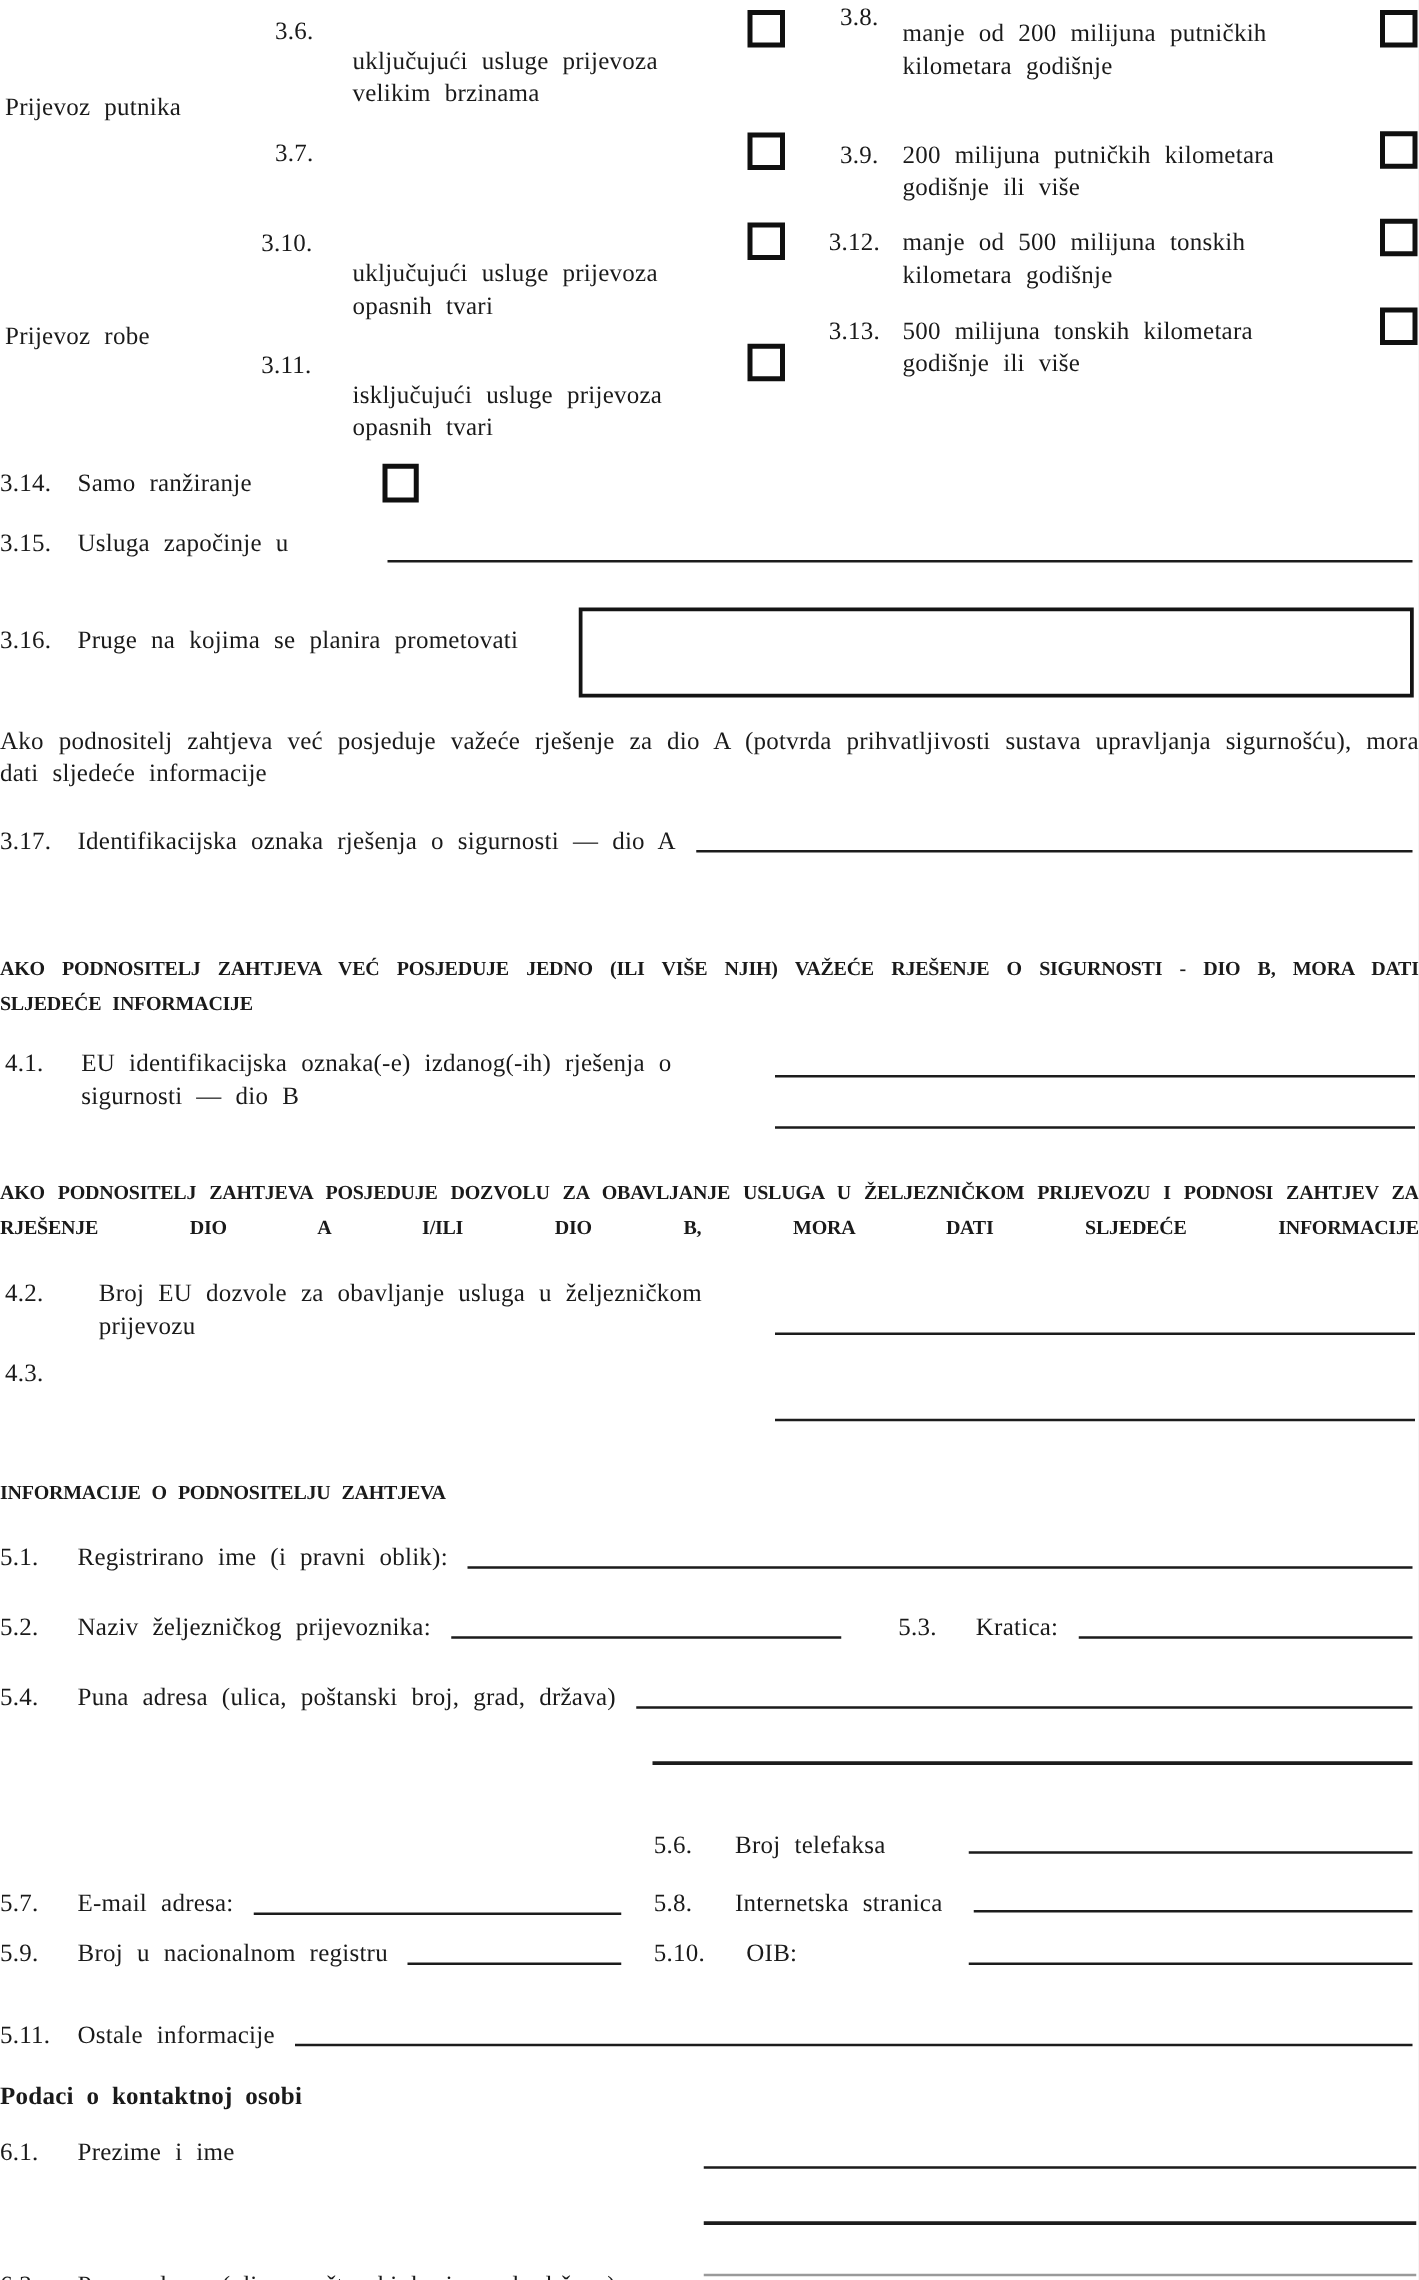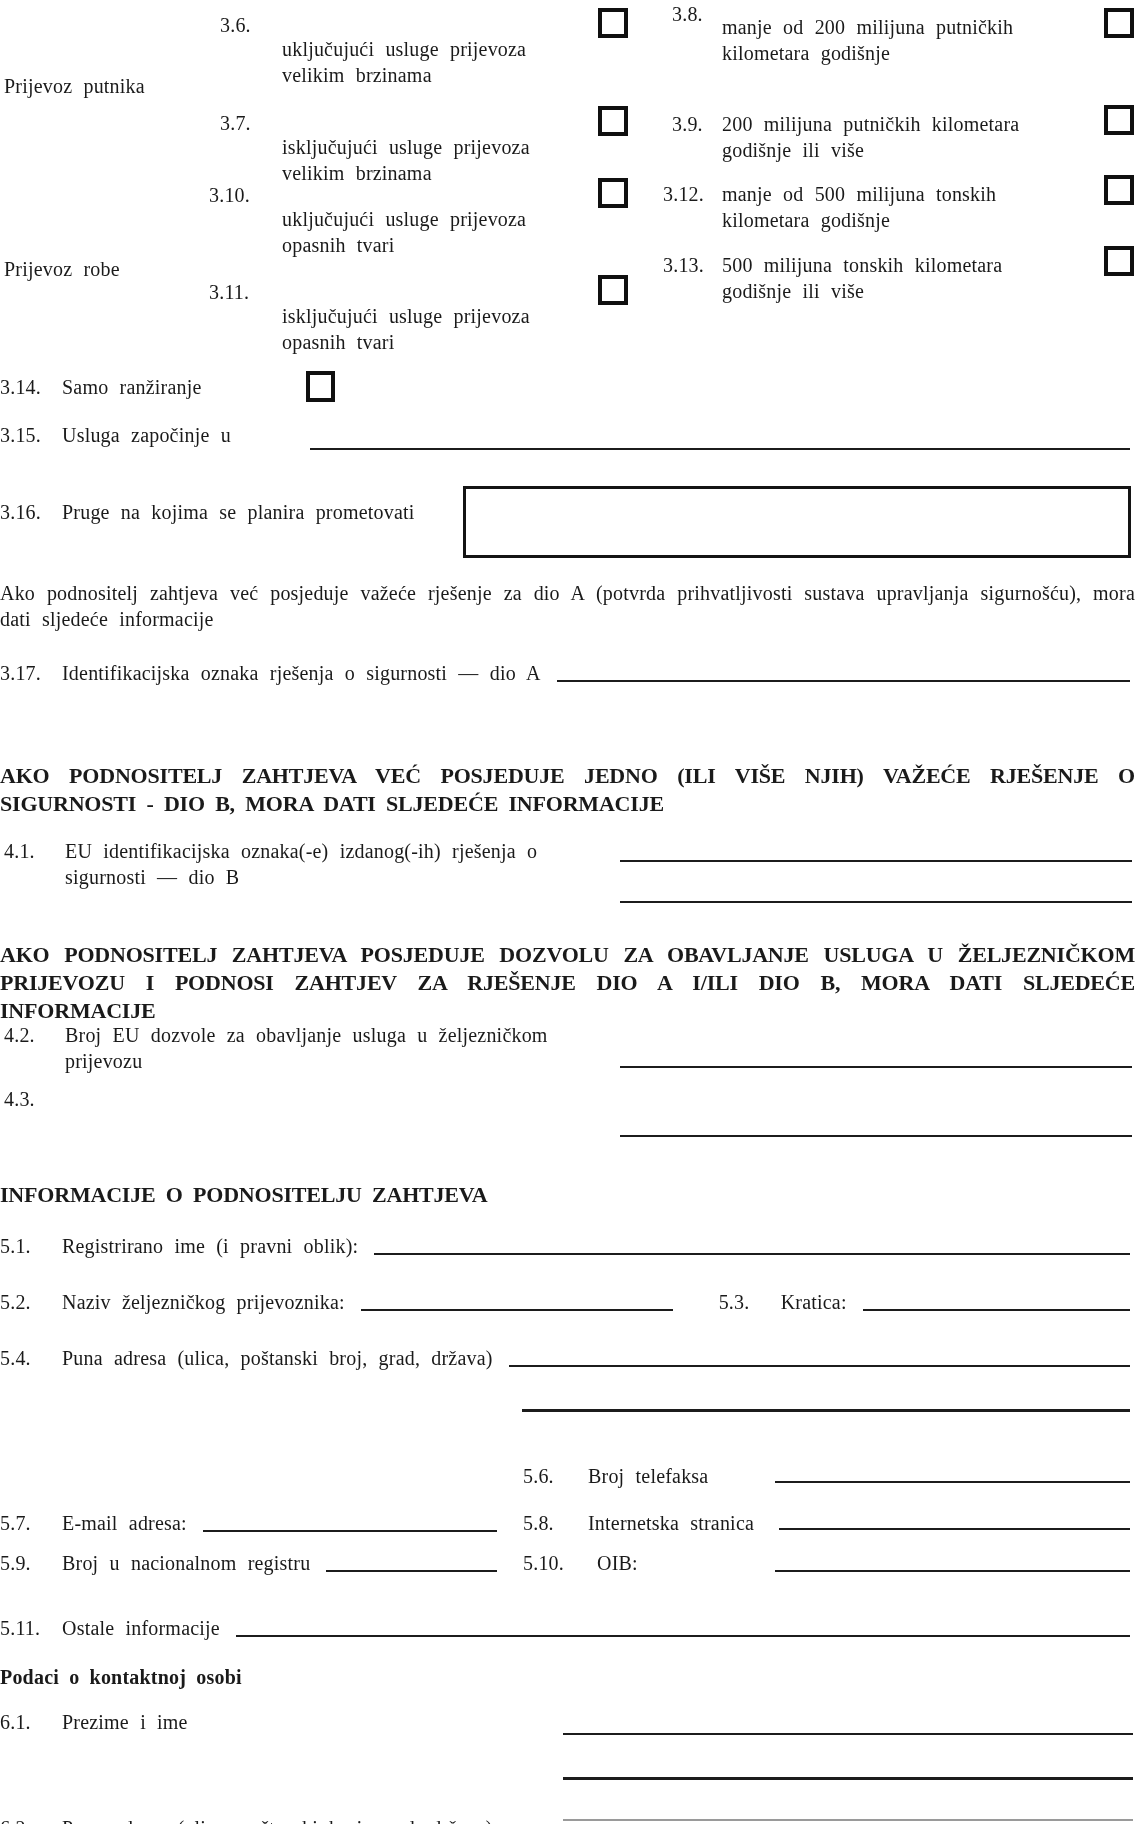--- a/index.html
+++ b/index.html
@@ -14,21 +14,21 @@
   .num{display:inline-block;min-width:62px;flex:none;}
   .numTop{position:absolute;}
   .itext{position:absolute;line-height:26px;}
   .lbl{flex:none;white-space:nowrap;}
   .cb{position:absolute;width:22px;height:22px;border:4px solid #101010;background:#fff;box-sizing:content-box;}
   .fill{flex:1;height:2px;background:#1c1c1c;align-self:flex-end;margin:0 0 4px 16px;min-width:60px;}
   .fillabs{position:absolute;height:2px;background:#1c1c1c;}
   .fill-faint{background:#9a9a9a;}
   .box{position:absolute;border:3px solid #141414;background:#fff;}
   .para{position:absolute;left:0;width:1135px;text-align:justify;}
-  .hd{position:absolute;left:0;width:1135px;font-weight:bold;font-size:22px;
+  .hd{position:absolute;left:0;width:1135px;font-weight:bold;font-size:16px;
       letter-spacing:-0.2px;word-spacing:5px;line-height:28px;text-align:justify;}
   .hd-last-just{text-align-last:justify;}
   .hd-plain{text-align:left;}
   .grp{position:absolute;white-space:nowrap;}
   .wrapL{width:305px;margin-top:24px;}
   .wrapR{width:355px;}
 </style>
 </head>
 <body>
 
@@ -39,21 +39,20 @@
 
   <span class="numTop" style="left:220px;top:12px">3.6.</span>
   <div class="itext wrapL" style="left:282px;top:12px">uključujući usluge prijevoza velikim brzinama</div>
   <div class="cb" style="left:598px;top:8px"></div>
 
   <span class="numTop" style="left:672px;top:1px">3.8.</span>
   <div class="itext wrapR" style="left:722px;top:14px">manje od 200 milijuna putničkih kilometara godišnje</div>
   <div class="cb" style="left:1104px;top:8px"></div>
 
   <span class="numTop" style="left:220px;top:110px">3.7.</span>
-  <div class="itext wrapL" style="left:282px;top:110px">isključujući usluge prijevoza velikim brzinama</div>
   <div class="cb" style="left:598px;top:106px"></div>
 
   <span class="numTop" style="left:672px;top:111px">3.9.</span>
   <div class="itext wrapR" style="left:722px;top:111px">200 milijuna putničkih kilometara godišnje ili više</div>
   <div class="cb" style="left:1104px;top:105px"></div>
 
   <span class="numTop" style="left:209px;top:182px">3.10.</span>
   <div class="itext wrapL" style="left:282px;top:182px">uključujući usluge prijevoza opasnih tvari</div>
   <div class="cb" style="left:598px;top:178px"></div>
 
@@ -98,21 +97,21 @@
   <div class="hd" style="top:762px">AKO PODNOSITELJ ZAHTJEVA VEĆ POSJEDUJE JEDNO (ILI VIŠE NJIH) VAŽEĆE RJEŠENJE O SIGURNOSTI - DIO B, MORA DATI SLJEDEĆE INFORMACIJE</div>
 
   <span class="numTop" style="left:4px;top:838px">4.1.</span>
   <div class="abs" style="left:65px;top:838px;width:560px">EU identifikacijska oznaka(-e) izdanog(-ih) rješenja o sigurnosti — dio B</div>
   <div class="fillabs" style="left:620px;top:860px;width:512px"></div>
   <div class="fillabs" style="left:620px;top:901px;width:512px"></div>
 
   <div class="hd hd-last-just" style="top:941px">AKO PODNOSITELJ ZAHTJEVA POSJEDUJE DOZVOLU ZA OBAVLJANJE USLUGA U ŽELJEZNIČKOM PRIJEVOZU I PODNOSI ZAHTJEV ZA RJEŠENJE DIO A I/ILI DIO B, MORA DATI SLJEDEĆE INFORMACIJE</div>
 
   <span class="numTop" style="left:4px;top:1022px">4.2.</span>
-  <div class="abs" style="left:65px;top:1022px;width:545px">Broj EU dozvole za obavljanje usluga u željezničkom prijevozu</div>
+  <div class="abs" style="left:79px;top:1022px;width:545px">Broj EU dozvole za obavljanje usluga u željezničkom prijevozu</div>
   <div class="fillabs" style="left:620px;top:1066px;width:512px"></div>
 
   <span class="numTop" style="left:4px;top:1086px">4.3.</span>
   <div class="fillabs" style="left:620px;top:1135px;width:512px"></div>
 
   <div class="hd hd-plain" style="top:1181px">INFORMACIJE O PODNOSITELJU ZAHTJEVA</div>
 
   <div class="row" style="top:1233px">
     <span class="num">5.1.</span>
     <span class="lbl">Registrirano ime (i pravni oblik):</span>

